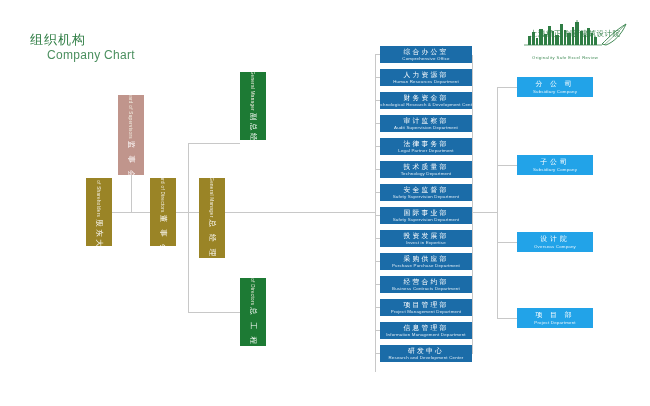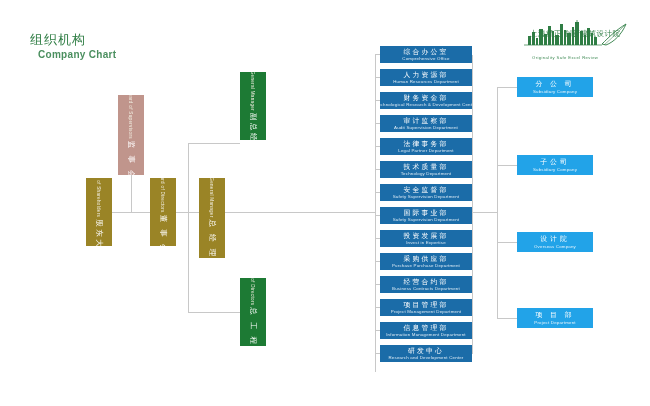--- a/index.html
+++ b/index.html
@@ -27,26 +27,25 @@
     top: 33px;
     line-height: 1.1;
   }
   .title-cn {
     font-size: 13px;
     color: #2f7d44;
     letter-spacing: 1px;
     font-weight: normal;
   }
   .title-en {
-    font-size: 10px;
+    font-size: 12px;
     color: #4b8f5f;
     margin-top: 2px;
-    margin-left: 8px;
+    margin-left: 17px;
     letter-spacing: .3px;
-    font-weight: bold;
   }
 
   
   .logo-block {
     position: absolute;
     left: 516px;
     top: 18px;
     width: 118px;
     height: 46px;
   }

